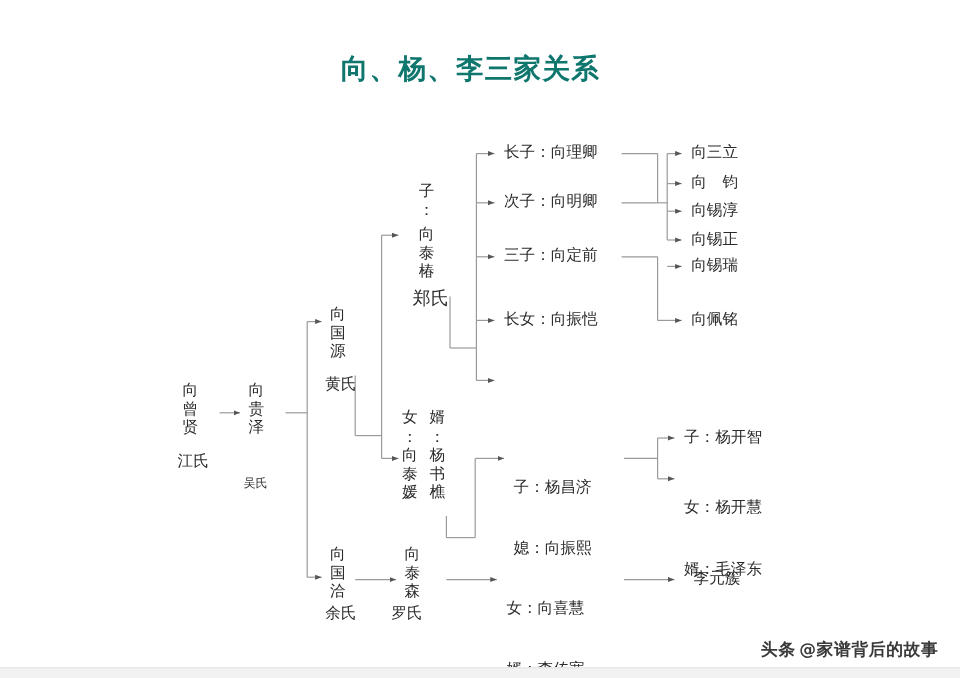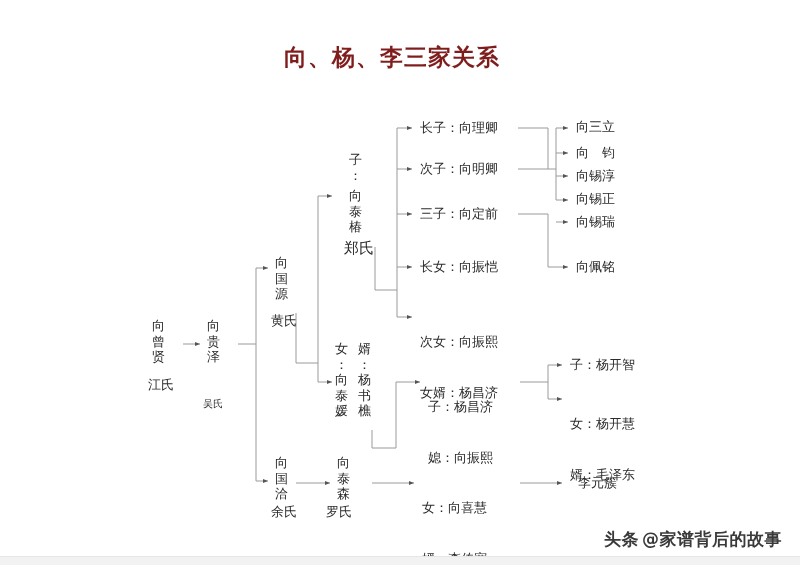--- a/index.html
+++ b/index.html
@@ -18,21 +18,21 @@
   }
   #title {
     position: absolute;
     left: 0;
     top: 42px;
     width: 784px;
     text-align: center;
     font-size: 23px;
     font-weight: bold;
     letter-spacing: 1px;
-    color: #7f1d1d;
+    color: #0f766e;
   }
   
   #wires {
     position: absolute;
     left: 0;
     top: 0;
     width: 800px;
     height: 565px;
   }
   .node {
@@ -60,21 +60,21 @@
     line-height: 15.5px;
     font-size: 13px;
     margin-right: 1px;
   }
   .v-col span { display: block; }
   
   #watermark {
     position: absolute;
     right: 18px;
     bottom: 14px;
-    font-size: 17px;
+    font-size: 14px;
     font-weight: bold;
     color: #3a3a3a;
     letter-spacing: 0.5px;
   }
   #watermark .head {
     font-weight: bold;
     margin-right: 3px;
   }
   #footer-rule {
     position: absolute;
@@ -217,24 +217,20 @@
   <div class="node" style="left:326px; top:503px; font-size:13px;">罗氏</div>
 
   <div class="node h-node" style="left:420px; top:119px;">长子：向理卿</div>
 
   <div class="node h-node" style="left:420px; top:160px;">次子：向明卿</div>
 
   <div class="node h-node" style="left:420px; top:205px;">三子：向定前</div>
 
   <div class="node h-node" style="left:420px; top:258px;">长女：向振恺</div>
 
-  <div class="node h-node" style="left:420px; top:299px;">
-    <span class="ln">次女：向振熙</span>
-    <span class="ln">女婿：杨昌济</span>
-  </div>
 
   <div class="node h-node" style="left:576px; top:119px;font-family:Liberation Mono, monospace;">向三立</div>
   <div class="node h-node" style="left:576px; top:144px;">向　钧</div>
   <div class="node h-node" style="left:576px; top:167px;">向锡淳</div>
   <div class="node h-node" style="left:576px; top:191px;font-family:Liberation Mono, monospace;">向锡正</div>
   <div class="node h-node" style="left:576px; top:213px;">向锡瑞</div>
 
   <div class="node h-node" style="left:576px; top:258px;">向佩铭</div>
 
   <div class="node h-node" style="left:428px; top:364px;">

